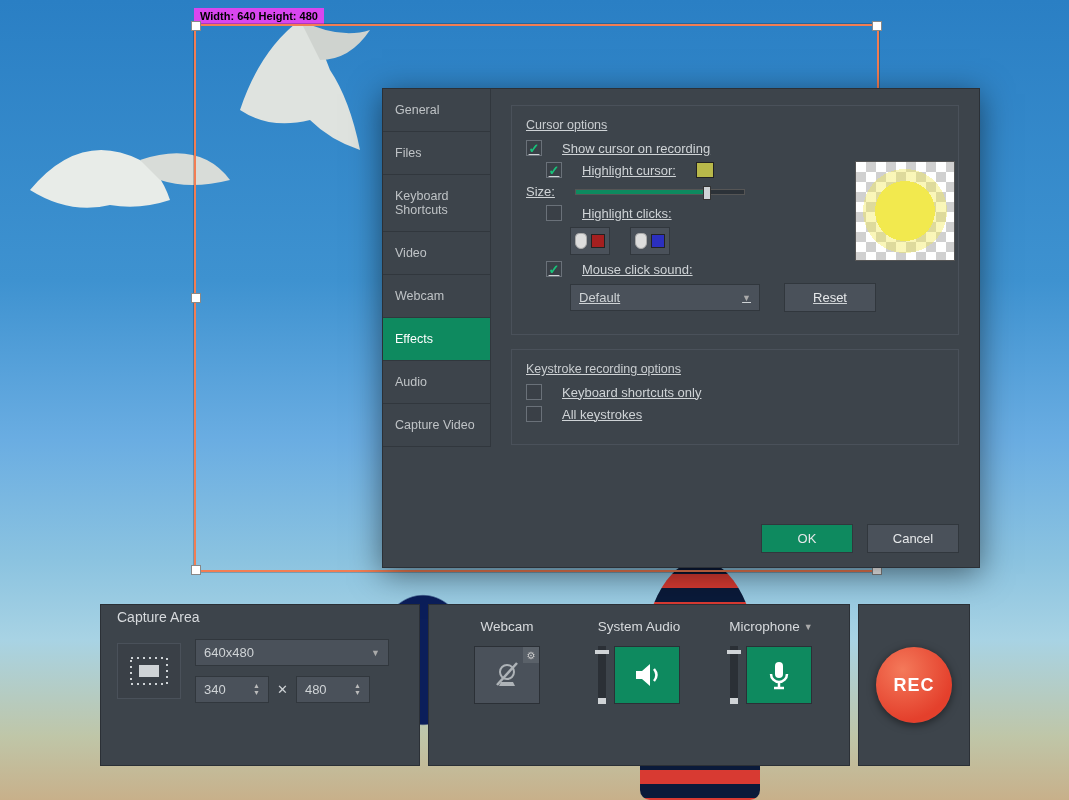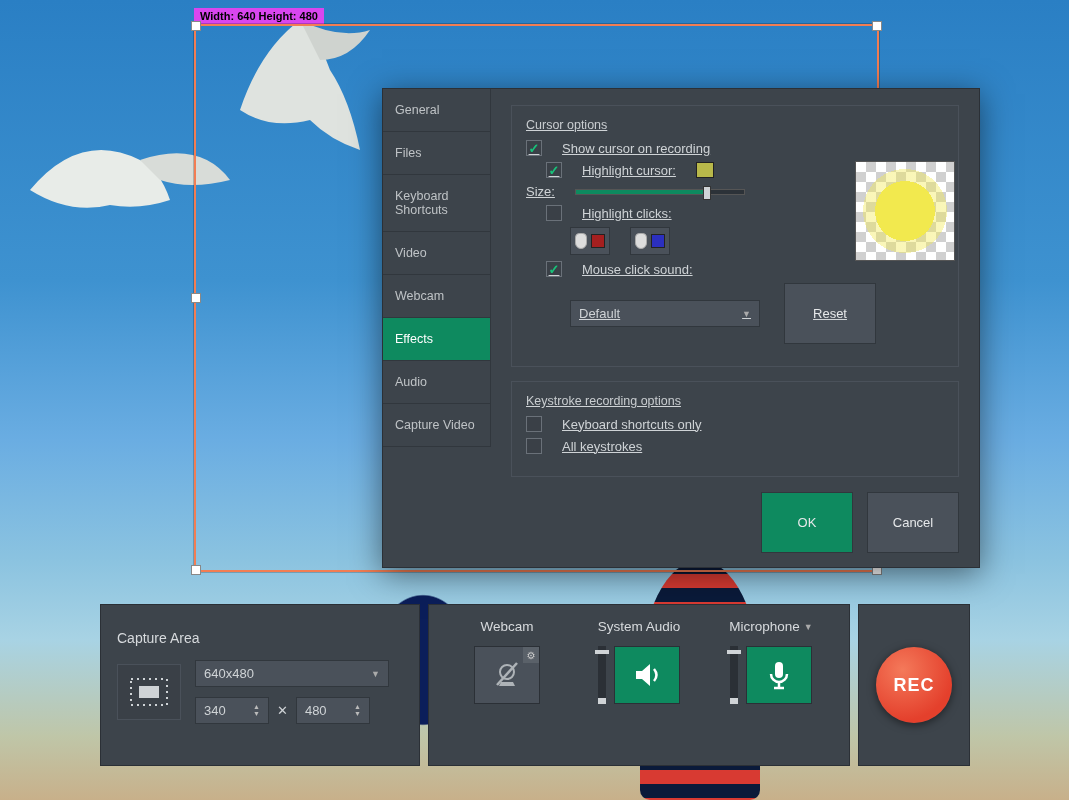--- a/index.html
+++ b/index.html
@@ -90,33 +90,33 @@
     background-size:auto,20px 20px;
     border:1px solid #555;
   }
   .select {
     background:#4a515a; border:1px solid #31373d; color:#cfd3d6;
     padding:5px 8px; width:190px; display:flex; justify-content:space-between;
     align-items:center; cursor:pointer;
   }
   .btn {
     background:#4a515a; border:1px solid #31373d; color:#e6e8ea;
-    padding:22px 0; width:92px; text-align:center; cursor:pointer;
+    padding:6px 0; width:92px; text-align:center; cursor:pointer;
   }
   .btn.primary{background:#0e8a5f}
   .dialog-footer{
     margin-top:auto; display:flex; justify-content:flex-end; gap:14px;
   }
   
   .toolbar {
     position:absolute; left:100px; bottom:34px; width:870px; height:162px;
     display:flex; gap:8px;
   }
   .panel {
-    background:#3d444b; border:1px solid #2b3036; padding:25px 16px;
+    background:#3d444b; border:1px solid #2b3036; padding:4px 16px;
     display:flex; flex-direction:column;
   }
   .panel.capture{width:320px}
   .panel.sources{flex:1;display:flex;flex-direction:row;padding:14px 12px}
   .panel.rec{width:112px;align-items:center;justify-content:center}
   .section-title{color:#d7dadd;font-size:14px;margin-bottom:14px}
   .cap-row{display:flex;align-items:center;gap:14px}
   .cap-icon{
     width:64px;height:56px;border:1px solid #4a515a;display:flex;
     align-items:center;justify-content:center;background:#3a4047;cursor:pointer;

